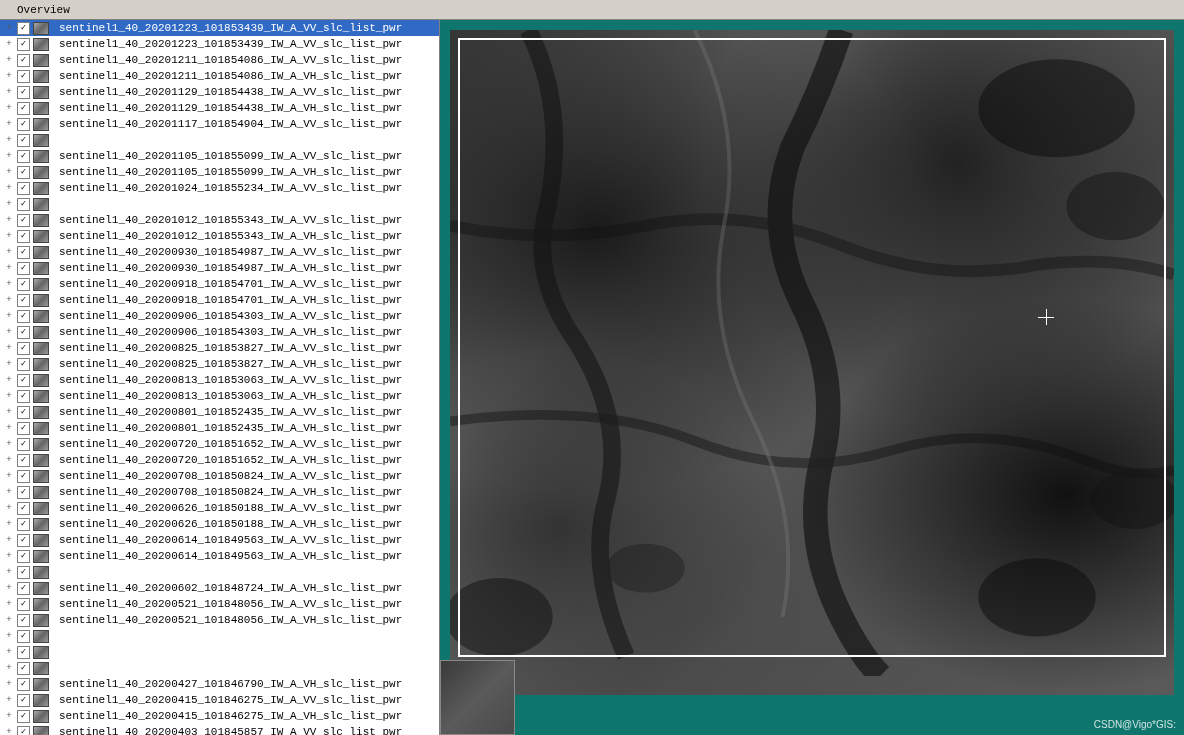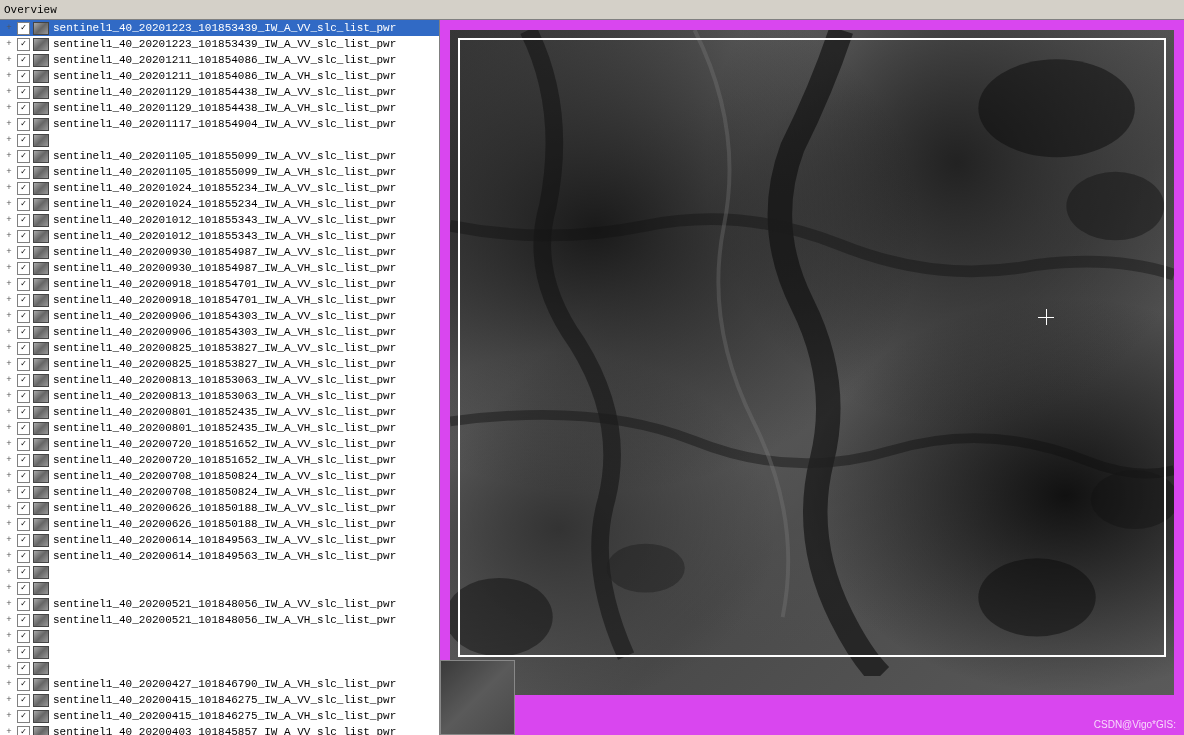--- a/index.html
+++ b/index.html
@@ -21,20 +21,21 @@
       padding: 2px 4px;
       display: flex;
       align-items: center;
       gap: 4px;
       height: 20px;
       flex-shrink: 0;
     }
     .top-bar-label {
       font-size: 11px;
       color: #000;
+      margin-left: 13px;
     }
 
     
     .main-content {
       display: flex;
       flex: 1;
       overflow: hidden;
     }
 
     
@@ -108,29 +109,29 @@
       border: 1px solid #444;
       position: relative;
     }
 
     .layer-icon.raster {
       background: linear-gradient(135deg, #aaa 0%, #666 50%, #999 100%);
     }
 
     .layer-name {
       font-size: 11px;
-      margin-left: 2px;
+      margin-left: 8px;
       line-height: 1;
       font-family: Liberation Mono, monospace;
     }
 
     
     .right-panel {
       flex: 1;
-      background: #d946ef;
+      background: #0f766e;
       position: relative;
       overflow: hidden;
     }
 
     .map-canvas {
       width: 100%;
       height: 100%;
       position: relative;
     }
 
@@ -314,21 +315,20 @@
       <div class="layer-item">
         <span class="expand-btn">+</span>
         <span class="checkbox checked"></span>
         <span class="layer-icon raster"></span>
         <span class="layer-name">sentinel1_40_20201024_101855234_IW_A_VV_slc_list_pwr</span>
       </div>
       <div class="layer-item">
         <span class="expand-btn">+</span>
         <span class="checkbox checked"></span>
         <span class="layer-icon raster"></span>
-        <span class="layer-name">sentinel1_40_20201024_101855234_IW_A_VH_slc_list_pwr</span>
       </div>
       <div class="layer-item">
         <span class="expand-btn">+</span>
         <span class="checkbox checked"></span>
         <span class="layer-icon raster"></span>
         <span class="layer-name">sentinel1_40_20201012_101855343_IW_A_VV_slc_list_pwr</span>
       </div>
       <div class="layer-item">
         <span class="expand-btn">+</span>
         <span class="checkbox checked"></span>
@@ -457,20 +457,21 @@
       </div>
       <div class="layer-item">
         <span class="expand-btn">+</span>
         <span class="checkbox checked"></span>
         <span class="layer-icon raster"></span>
       </div>
       <div class="layer-item">
         <span class="expand-btn">+</span>
         <span class="checkbox checked"></span>
         <span class="layer-icon raster"></span>
+        <span class="layer-name">sentinel1_40_20200602_101848724_IW_A_VH_slc_list_pwr</span>
       </div>
       <div class="layer-item">
         <span class="expand-btn">+</span>
         <span class="checkbox checked"></span>
         <span class="layer-icon raster"></span>
         <span class="layer-name">sentinel1_40_20200521_101848056_IW_A_VV_slc_list_pwr</span>
       </div>
       <div class="layer-item">
         <span class="expand-btn">+</span>
         <span class="checkbox checked"></span>

